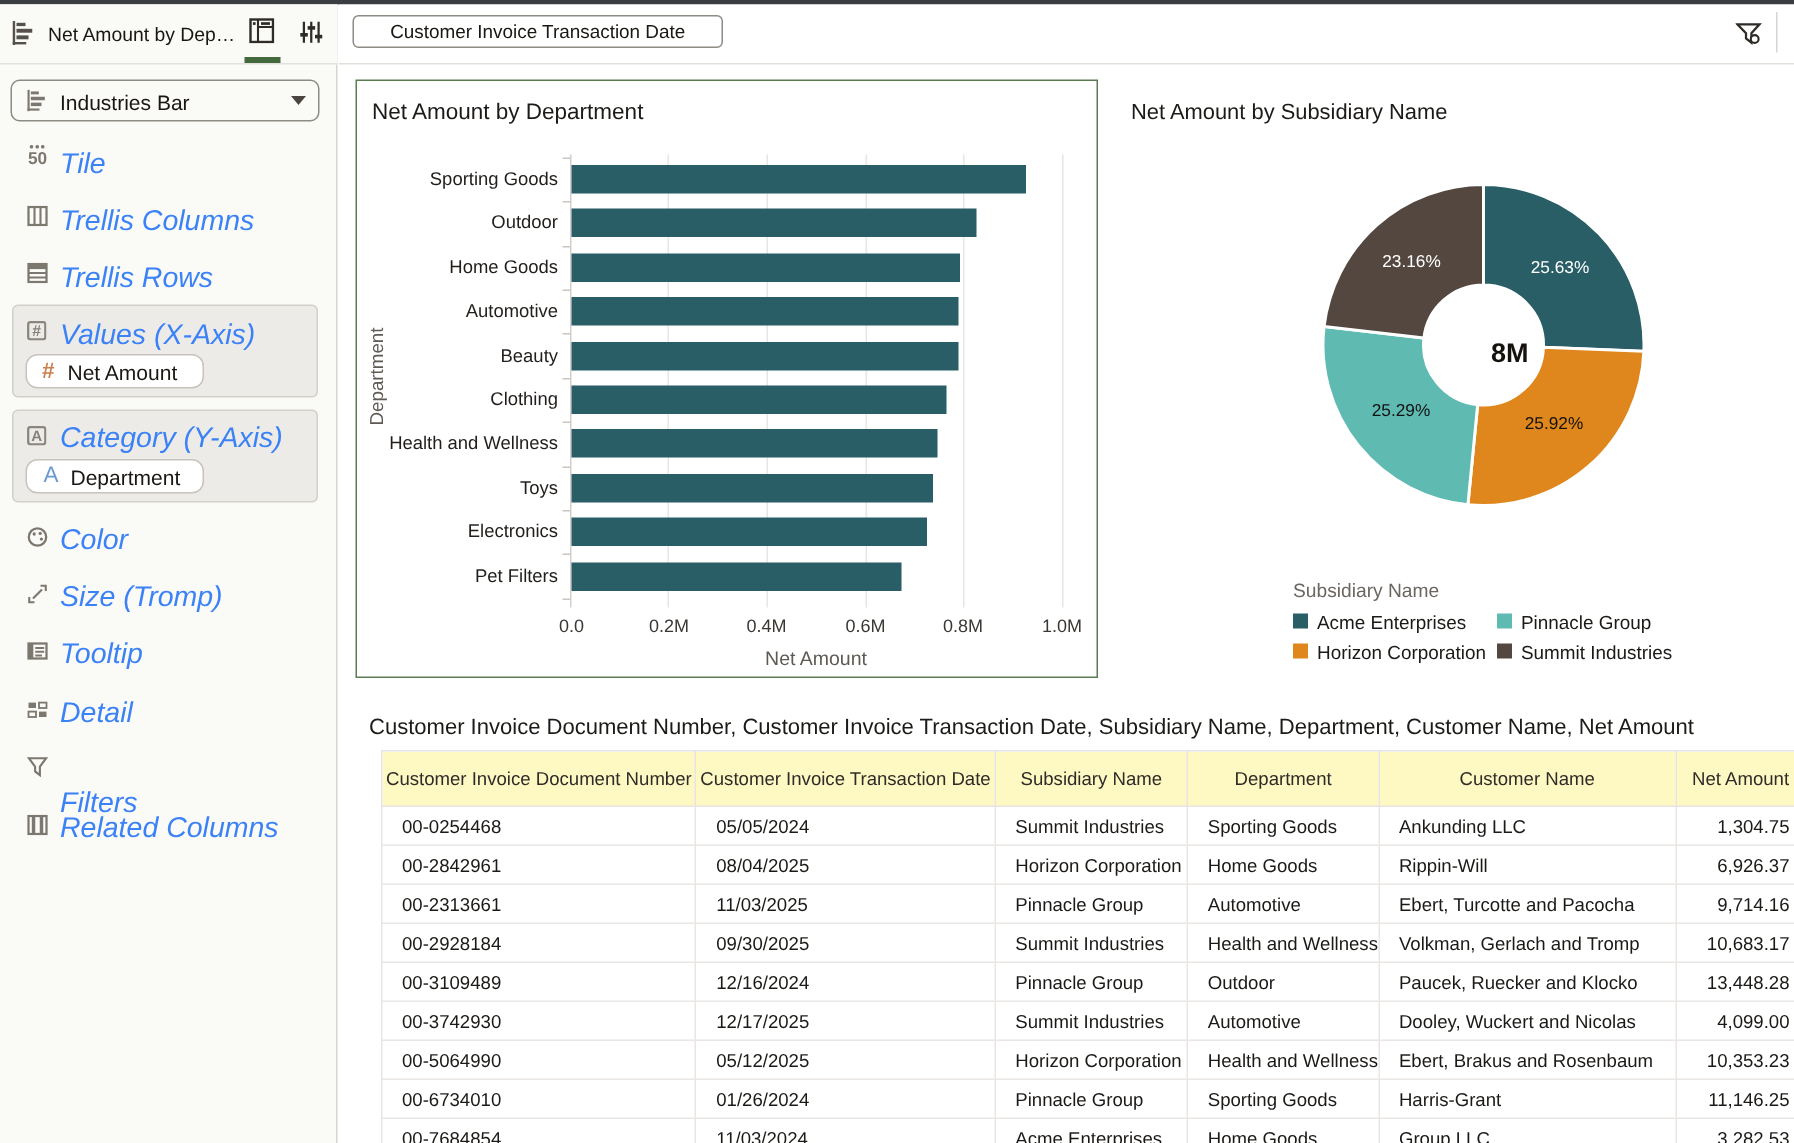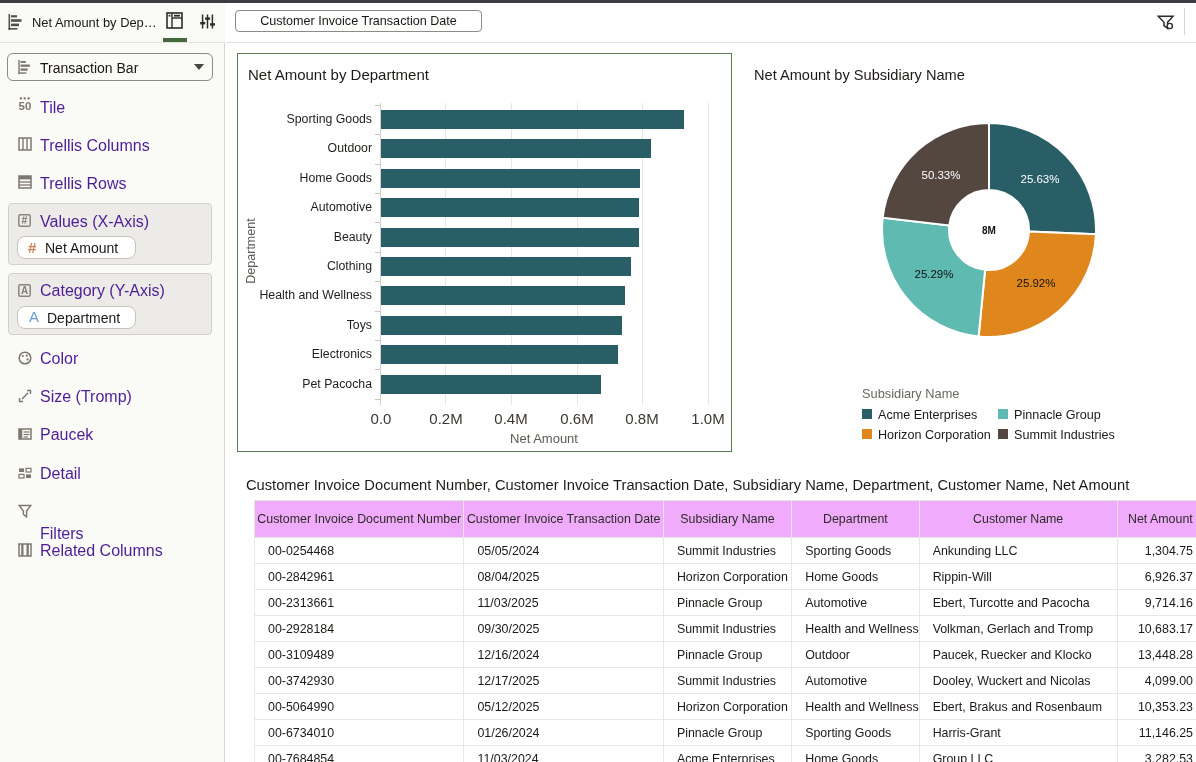--- a/index.html
+++ b/index.html
@@ -17,54 +17,54 @@
   border-bottom:1px solid #e2dfdb; }
 .chip { left:235px; top:10px; width:247px; height:22px; border:1px solid #8e8a84;
   border-radius:4px; background:#fff; font-size:12.6px; color:#1a1713;
   text-align:center; line-height:20px; }
 #tbdivider { left:1184px; top:8px; width:1px; height:27px; background:#d8d5d1; }
 
 
 #dd { left:7px; top:53px; width:206px; height:28px; border:1px solid #8e8a84;
   border-radius:6px; background:#fafaf7; }
 #ddtext { left:40px; top:60px; font-size:14px; color:#1a1713; }
-.sbitem { left:40px; font-size:16px; color:#4c1d95; }
+.sbitem { left:40px; font-size:19px; color:#3b82f6;font-style:italic; }
 .sbicon { left:18px; width:14px; height:14px; }
 .group { left:8px; width:204px; background:#edebe8; border:1px solid #d3cfca;
   border-radius:4px; }
 .chip2 { left:17px; width:119px; height:23px; background:#fff;
   border:1px solid #c7c3bd; border-radius:8px; font-size:14px; color:#1a1713; }
 
 
 #barbox { left:237px; top:53px; width:495px; height:399px; background:#fff;
   border:1px solid #5b7b53; }
 #bartitle { left:248px; top:66px; font-size:15px; color:#1d1b18; }
 .gl { top:103px; width:1px; height:302px; background:#e8e6e3; }
 #yaxis { left:380px; top:103px; width:1px; height:302px; background:#d3d0cc; }
 .bar { left:381px; height:19px; background:#295e67; }
 .ylab { font-size:12.3px; color:#211e1b; text-align:right; width:126px; left:246px; }
-.xlab { font-size:15px; color:#3b3733; top:410px; width:44px; text-align:center; }
+.xlab { font-size:12px; color:#3b3733; top:410px; width:44px; text-align:center; }
 #xtitle { left:494px; top:431px; font-size:13px; color:#5f5a54; width:100px; text-align:center;}
 #ytitle { left:196px; top:244px; font-size:12.5px; color:#5f5a54; width:110px; text-align:center;
   transform:rotate(-90deg); }
 
 
 #donuttitle { left:754px; top:67px; font-size:14.6px; color:#1d1b18; }
 .pclab { font-size:11.5px; color:#111; width:44px; text-align:center; }
-#centerlab { left:959px; top:225px; width:60px; text-align:center; font-size:10px;
+#centerlab { left:959px; top:225px; width:60px; text-align:right; font-size:18px;
   font-weight:bold; color:#16130f; }
 #legtitle { left:862px; top:386px; font-size:12.8px; color:#6b6660; }
 .legsq { width:10px; height:10px; }
 .legtx { font-size:12.6px; color:#1c1a17; }
 
 
 #tbltitle { left:246px; top:477px; font-size:14.7px; color:#1d1b18; }
 #tblwrap { left:254px; top:500px; width:950px; height:262px; overflow:hidden; }
 table { border-collapse:collapse; table-layout:fixed; font-size:13px; color:#1c1a17; }
-th { background:#f0abfc; font-weight:normal; color:#2e2b28; text-align:center;
+th { background:#fef9c3; font-weight:normal; color:#2e2b28; text-align:center;
   height:37px; border:1px solid #e7e4e1; padding:0 1px; white-space:nowrap; overflow:hidden; font-size:12.4px;}
 td { height:26px; border:1px solid #e9e6e3; padding:0 0 0 13px; background:#fff; white-space:nowrap; overflow:hidden; font-size:12.4px;}
 td.num { text-align:right; padding:0 10px 0 0; }
 </style>
 </head>
 <body>
 <div id="topstrip" class="abs"></div>
 <div id="sidebar" class="abs"></div>
 <div id="sbheader" class="abs"></div>
 <div id="sbtitle" class="abs">Net Amount by Dep…</div>
@@ -103,21 +103,21 @@
 </svg>
 
 <div id="dd" class="abs"></div>
 <svg class="abs" style="left:17px;top:59px" width="16" height="16" viewBox="0 0 18 18">
 <rect x="1.5" y="1" width="1.6" height="16" fill="#7d786f"></rect>
 <rect x="4" y="2.2" width="6" height="2.2" fill="#7d786f"></rect>
 <rect x="4" y="6.2" width="10.5" height="2.6" fill="#7d786f"></rect>
 <rect x="4" y="10.6" width="8" height="2.6" fill="#7d786f"></rect>
 <rect x="1.5" y="15" width="9" height="1.6" fill="#7d786f"></rect>
 </svg>
-<div id="ddtext" class="abs">Transaction Bar</div>
+<div id="ddtext" class="abs">Industries Bar</div>
 <div class="abs" style="left:194px;top:64px;width:0;height:0;border-left:5.5px solid transparent;border-right:5.5px solid transparent;border-top:6px solid #4a453e"></div>
 
 <div class="abs" style="left:17px;top:94.5px;width:16px;text-align:center;font-size:5.5px;color:#7d786f;letter-spacing:0.5px">●●●</div>
 <div class="abs" style="left:17px;top:100px;width:16px;text-align:center;font-size:11.5px;font-weight:bold;color:#7d786f">50</div>
 <div class="sbitem abs" style="top:99px">Tile</div>
 <svg class="sbicon abs" style="top:137px" width="14" height="14" viewBox="0 0 14 14">
 <rect x="1" y="1" width="12" height="12" fill="none" stroke="#7d786f" stroke-width="1.5"></rect>
 <line x1="5" y1="1" x2="5" y2="13" stroke="#7d786f" stroke-width="1.4"></line>
 <line x1="9" y1="1" x2="9" y2="13" stroke="#7d786f" stroke-width="1.4"></line>
 </svg>
@@ -163,21 +163,21 @@
 <line x1="4" y1="10" x2="10" y2="4" stroke="#7d786f" stroke-width="1.4"></line>
 </svg>
 <div class="sbitem abs" style="top:388px">Size (Tromp)</div>
 <svg class="sbicon abs" style="top:427px" width="14" height="14" viewBox="0 0 14 14">
 <rect x="1" y="2" width="12" height="10" fill="none" stroke="#7d786f" stroke-width="1.5"></rect>
 <rect x="1" y="2" width="3.2" height="10" fill="#7d786f"></rect>
 <line x1="5.5" y1="5" x2="11.5" y2="5" stroke="#7d786f" stroke-width="1.2"></line>
 <line x1="5.5" y1="7.5" x2="11.5" y2="7.5" stroke="#7d786f" stroke-width="1.2"></line>
 <line x1="5.5" y1="10" x2="10" y2="10" stroke="#7d786f" stroke-width="1.2"></line>
 </svg>
-<div class="sbitem abs" style="top:426px">Paucek</div>
+<div class="sbitem abs" style="top:426px">Tooltip</div>
 <svg class="sbicon abs" style="top:466px" width="14" height="14" viewBox="0 0 14 14">
 <rect x="1" y="2.4" width="5" height="3.6" fill="#7d786f"></rect>
 <rect x="8" y="2.4" width="5" height="3.6" fill="none" stroke="#7d786f" stroke-width="1.2"></rect>
 <rect x="1" y="8.4" width="5" height="3.6" fill="none" stroke="#7d786f" stroke-width="1.2"></rect>
 <rect x="8" y="8.4" width="5" height="3.6" fill="#7d786f"></rect>
 </svg>
 <div class="sbitem abs" style="top:465px">Detail</div>
 <svg class="sbicon abs" style="top:504px" width="14" height="14" viewBox="0 0 14 14">
 <path d="M1.2 1.5 H12.8 L8.6 7 V12.8 L5.4 10.3 V7 Z" fill="none" stroke="#7d786f" stroke-width="1.4"></path>
 </svg>
@@ -221,41 +221,41 @@
 <div class="bar abs" style="top:375px;width:220px"></div>
 <div class="ylab abs" style="top:112px">Sporting Goods</div>
 <div class="ylab abs" style="top:141px">Outdoor</div>
 <div class="ylab abs" style="top:171px">Home Goods</div>
 <div class="ylab abs" style="top:200px">Automotive</div>
 <div class="ylab abs" style="top:230px">Beauty</div>
 <div class="ylab abs" style="top:259px">Clothing</div>
 <div class="ylab abs" style="top:288px">Health and Wellness</div>
 <div class="ylab abs" style="top:318px">Toys</div>
 <div class="ylab abs" style="top:347px">Electronics</div>
-<div class="ylab abs" style="top:377px">Pet Pacocha</div>
+<div class="ylab abs" style="top:377px">Pet Filters</div>
 <div class="xlab abs" style="left:359px">0.0</div>
 <div class="xlab abs" style="left:424px">0.2M</div>
 <div class="xlab abs" style="left:489px">0.4M</div>
 <div class="xlab abs" style="left:555px">0.6M</div>
 <div class="xlab abs" style="left:620px">0.8M</div>
 <div class="xlab abs" style="left:686px">1.0M</div>
 <div id="xtitle" class="abs">Net Amount</div>
 <div id="ytitle" class="abs">Department</div>
 
 <div id="donuttitle" class="abs">Net Amount by Subsidiary Name</div>
 <svg id="donut" class="abs" style="left:881px;top:122px" width="216" height="216" viewBox="0 0 216 216">
 <path d="M108.00 1.00 A107.0 107.0 0 0 1 214.92 112.23 L147.97 109.58 A40.0 40.0 0 0 0 108.00 68.00 Z" fill="#295e67" stroke="#ffffff" stroke-width="2"></path>
 <path d="M214.92 112.23 A107.0 107.0 0 0 1 97.60 214.49 L104.11 147.81 A40.0 40.0 0 0 0 147.97 109.58 Z" fill="#df861c" stroke="#ffffff" stroke-width="2"></path>
 <path d="M97.60 214.49 A107.0 107.0 0 0 1 1.71 95.66 L68.27 103.39 A40.0 40.0 0 0 0 104.11 147.81 Z" fill="#5fbab1" stroke="#ffffff" stroke-width="2"></path>
 <path d="M1.71 95.66 A107.0 107.0 0 0 1 108.00 1.00 L108.00 68.00 A40.0 40.0 0 0 0 68.27 103.39 Z" fill="#544740" stroke="#ffffff" stroke-width="2"></path>
 </svg>
 <div class="pclab abs" style="left:1018px;top:173px;color:#fff">25.63%</div>
 <div class="pclab abs" style="left:1014px;top:277px">25.92%</div>
 <div class="pclab abs" style="left:912px;top:268px">25.29%</div>
-<div class="pclab abs" style="left:919px;top:169px;color:#fff">50.33%</div>
+<div class="pclab abs" style="left:919px;top:169px;color:#fff">23.16%</div>
 <div id="centerlab" class="abs">8M</div>
 <div id="legtitle" class="abs">Subsidiary Name</div>
 <div class="legsq abs" style="left:862px;top:409px;background:#295e67"></div>
 <div class="legtx abs" style="left:878px;top:408px">Acme Enterprises</div>
 <div class="legsq abs" style="left:998px;top:409px;background:#5fbab1"></div>
 <div class="legtx abs" style="left:1014px;top:408px">Pinnacle Group</div>
 <div class="legsq abs" style="left:862px;top:429px;background:#df861c"></div>
 <div class="legtx abs" style="left:878px;top:428px">Horizon Corporation</div>
 <div class="legsq abs" style="left:998px;top:429px;background:#544740"></div>
 <div class="legtx abs" style="left:1014px;top:428px">Summit Industries</div>

